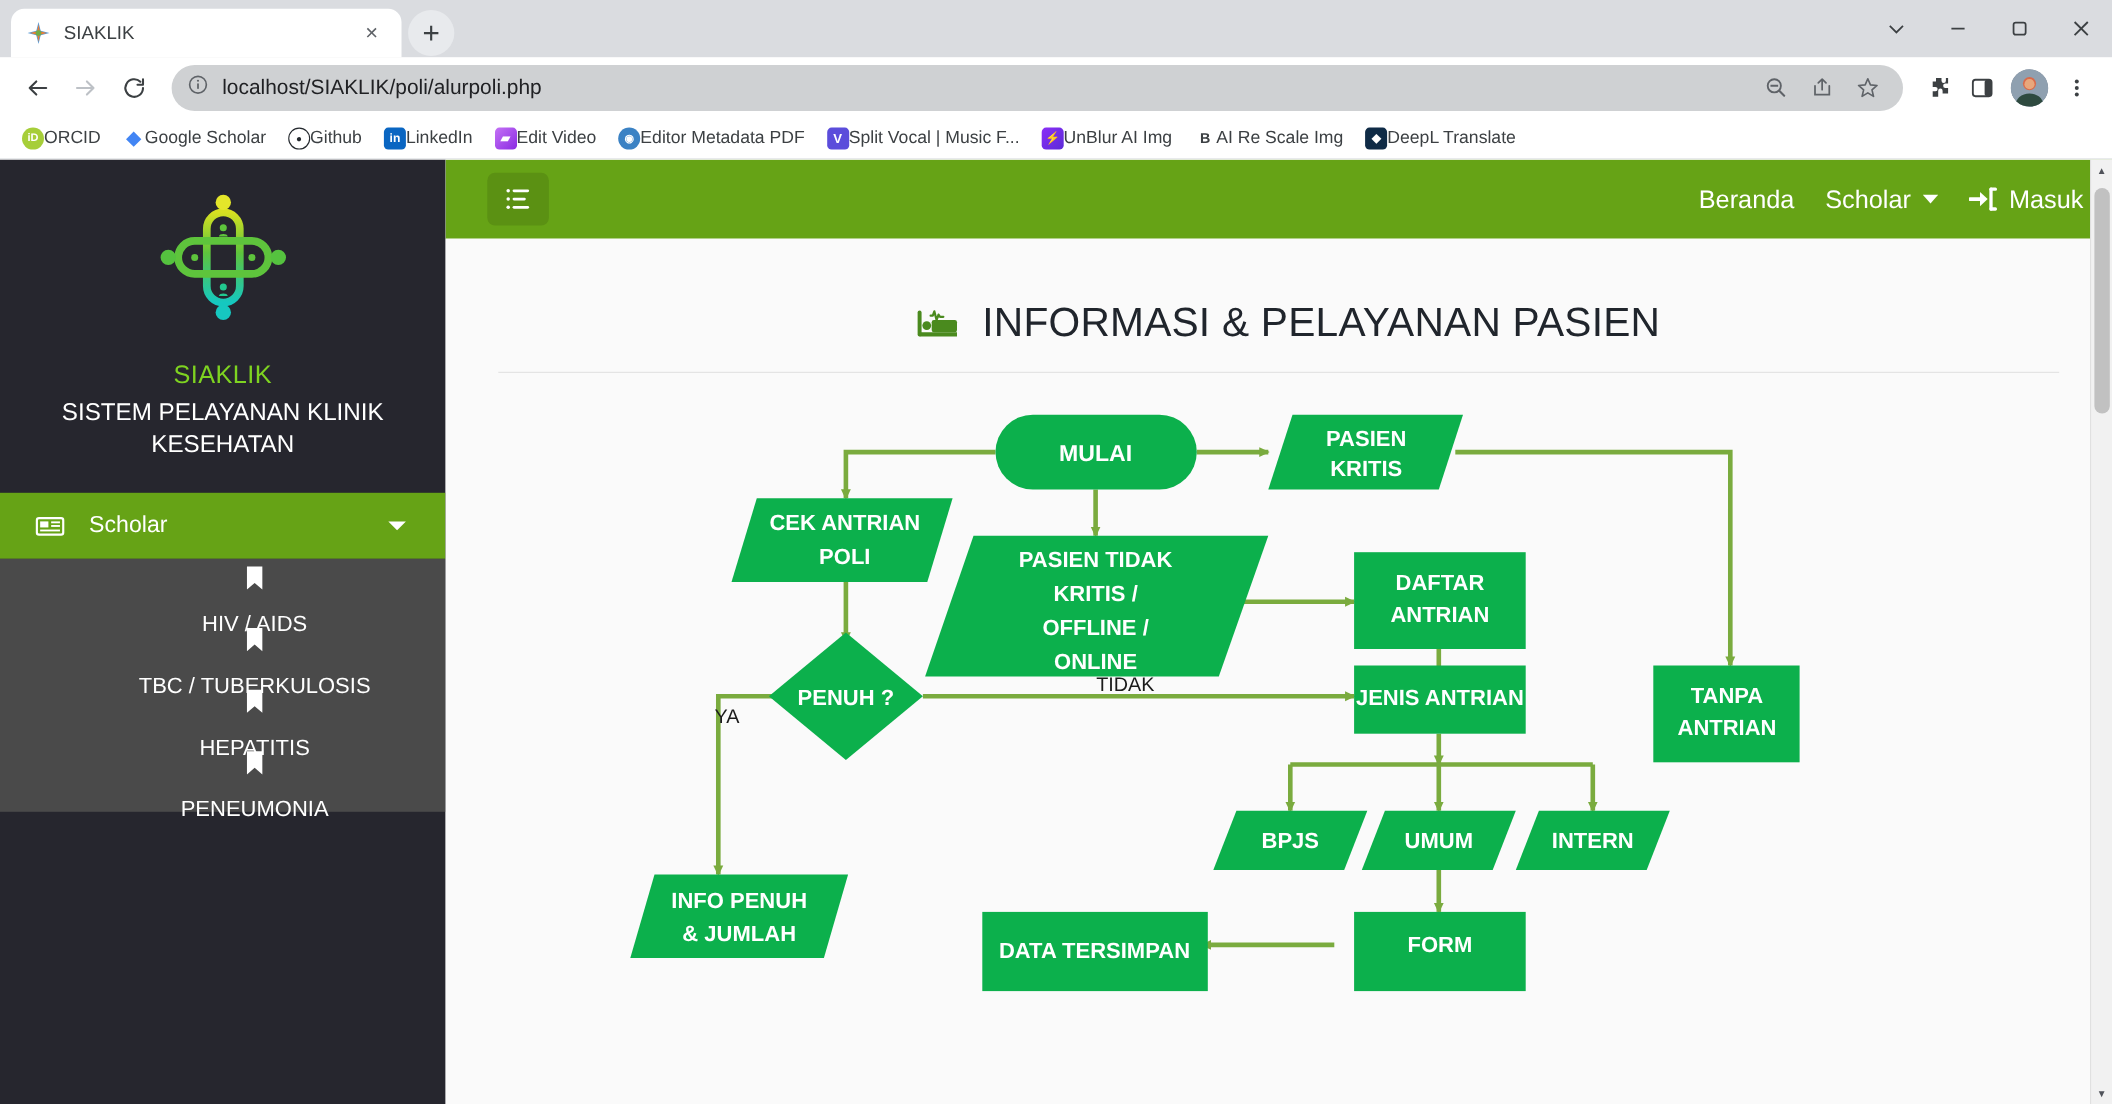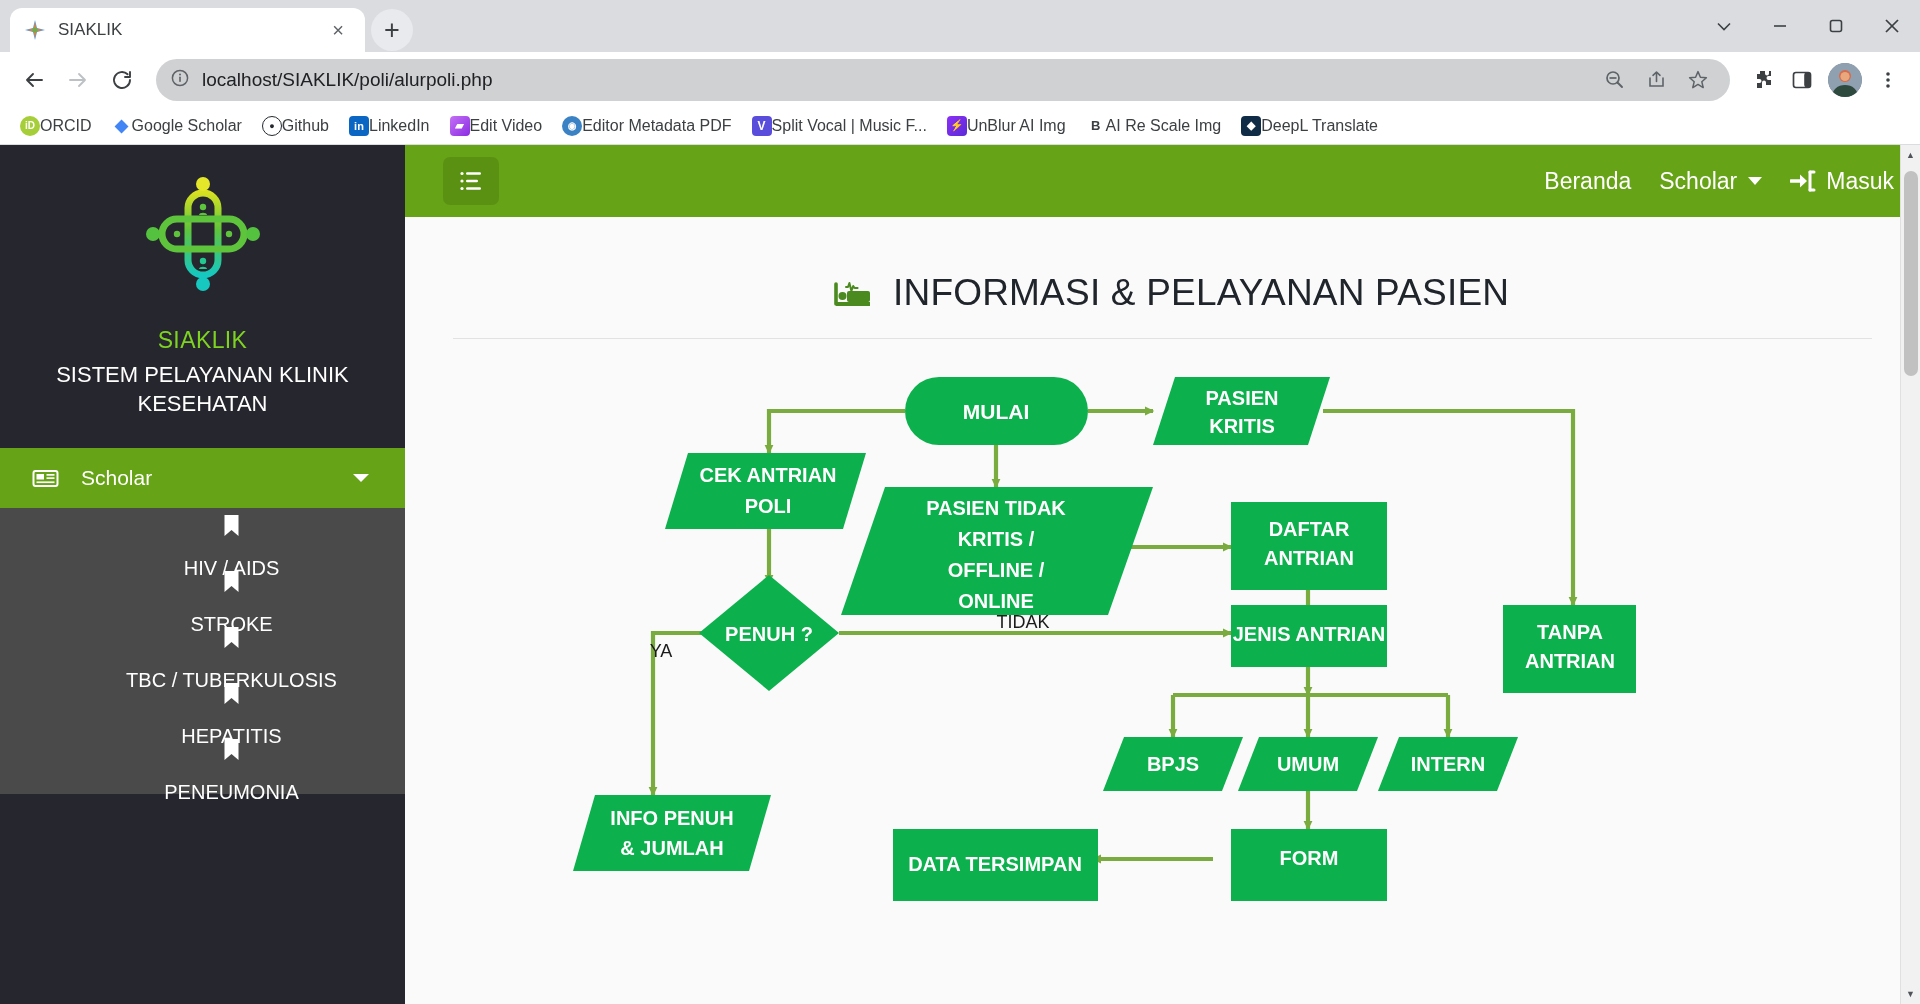--- a/index.html
+++ b/index.html
@@ -467,28 +467,20 @@
               </svg>
           </span>
           <span>HIV / AIDS</span>
         </div>
         <div class="sub-row">
           <span class="ico">
             <svg width="17" height="23" viewBox="0 0 17 23">
                 <path d="M1.5 1h14v21l-7-6-7 6z" fill="#fff"></path>
               </svg>
           </span>
-          <span>STROKE</span>
-        </div>
-        <div class="sub-row">
-          <span class="ico">
-            <svg width="17" height="23" viewBox="0 0 17 23">
-                <path d="M1.5 1h14v21l-7-6-7 6z" fill="#fff"></path>
-              </svg>
-          </span>
           <span>TBC / TUBERKULOSIS</span>
         </div>
         <div class="sub-row">
           <span class="ico">
             <svg width="17" height="23" viewBox="0 0 17 23">
                 <path d="M1.5 1h14v21l-7-6-7 6z" fill="#fff"></path>
               </svg>
           </span>
           <span>HEPATITIS</span>
         </div>

